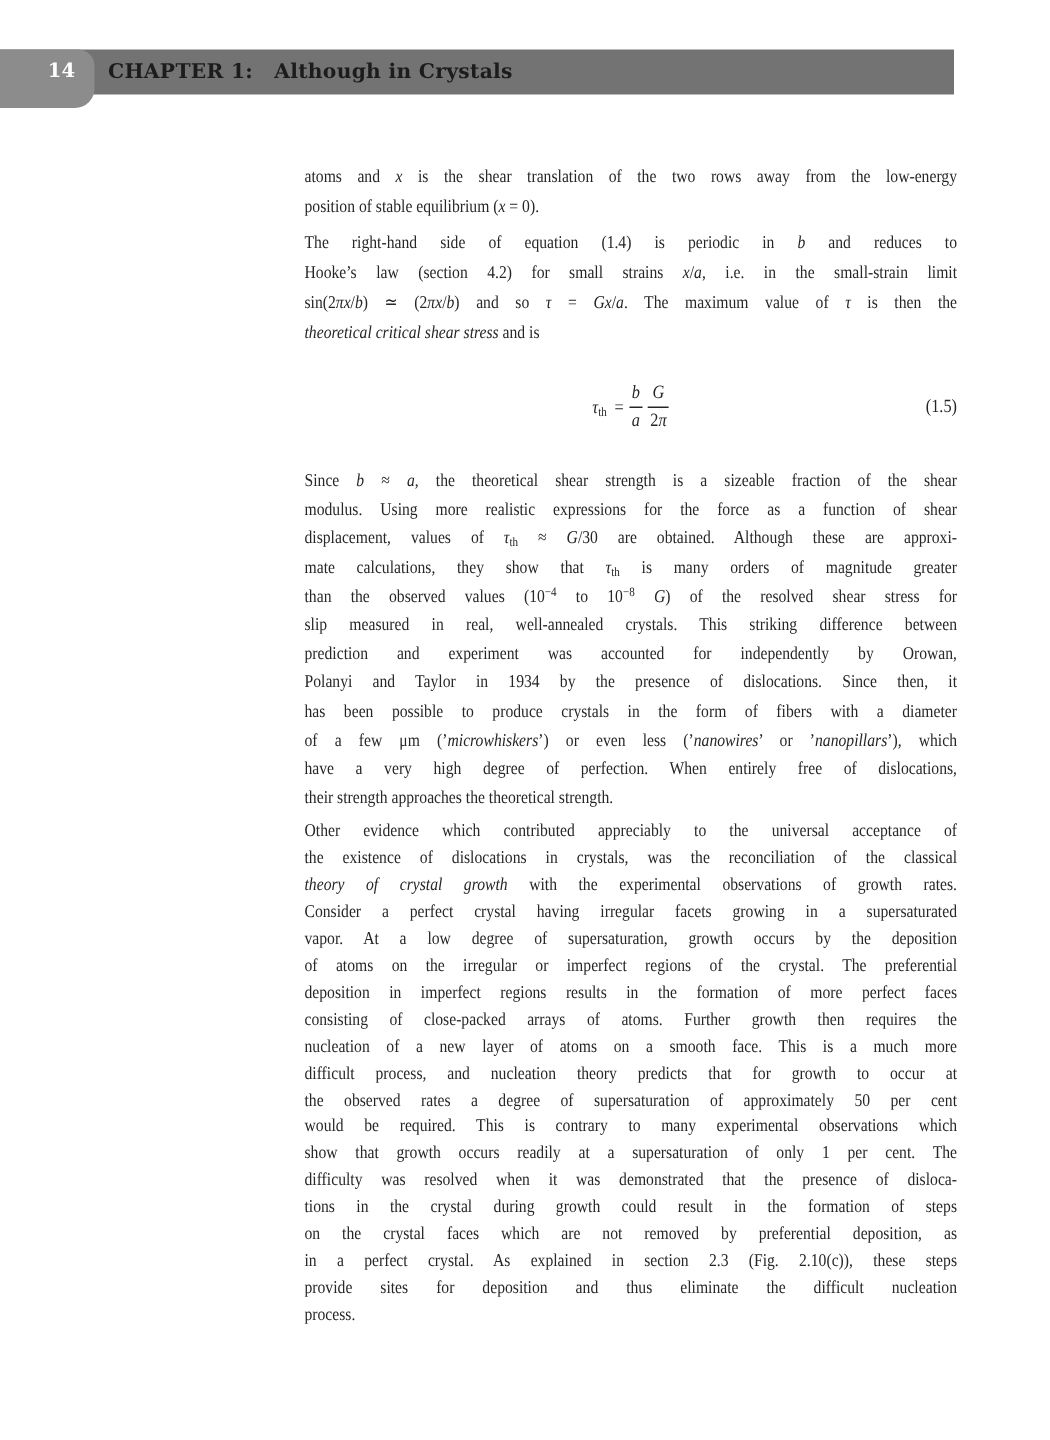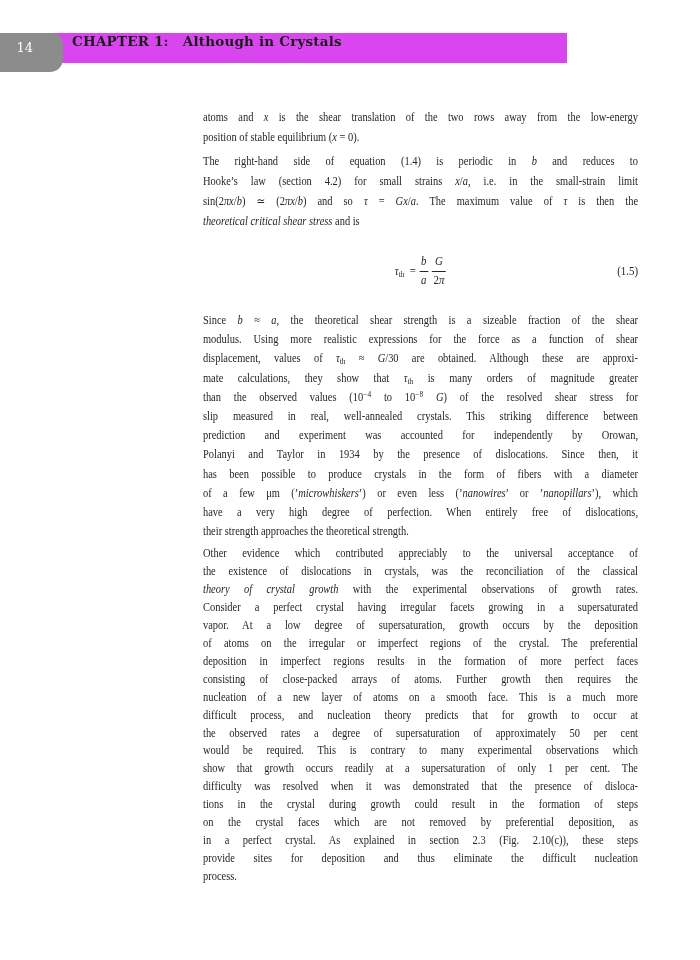--- a/index.html
+++ b/index.html
@@ -10,45 +10,45 @@
     position:relative;
   }
   .page {
     position:absolute; left:0; top:0;
     width:700px; height:960px;
     background:#ffffff; overflow:hidden;
   }
   
   .header-bar {
     position:absolute; left:0; top:33px;
-    width:567px; height:30px;
-    background:#d946ef;
-    display:flex; align-items:flex-start;
+    width:636px; height:30px;
+    background:#737373;
+    display:flex; align-items:center;
     z-index:1;
   }
   .chapter {
     margin-left:72px;
     display:flex; align-items:baseline; gap:14px;
     font-family:"DejaVu Serif", serif;
     font-weight:bold; font-size:13.5px;
     color:#1c1c1c; letter-spacing:0.2px;
     white-space:nowrap;
   }
   .page-tab {
     position:absolute; left:0; top:33px;
     width:63px; height:39px;
     background:#8c8c8c;
     border-radius:0 11px 13px 0;
     z-index:2;
   }
   .page-num {
-    position:absolute; right:30px; top:8px;
+    position:absolute; right:13px; top:8px;
     color:#ffffff;
     font-family:"DejaVu Serif", serif;
-    font-weight:normal; font-size:13px; line-height:14px;
+    font-weight:bold; font-size:13px; line-height:14px;
   }
   
   .col {
     position:absolute; left:203px; top:107px;
     width:500px;
     transform:scaleX(0.87);
     transform-origin:0 0;
     color:#262626;
     font-size:12px;
   }

